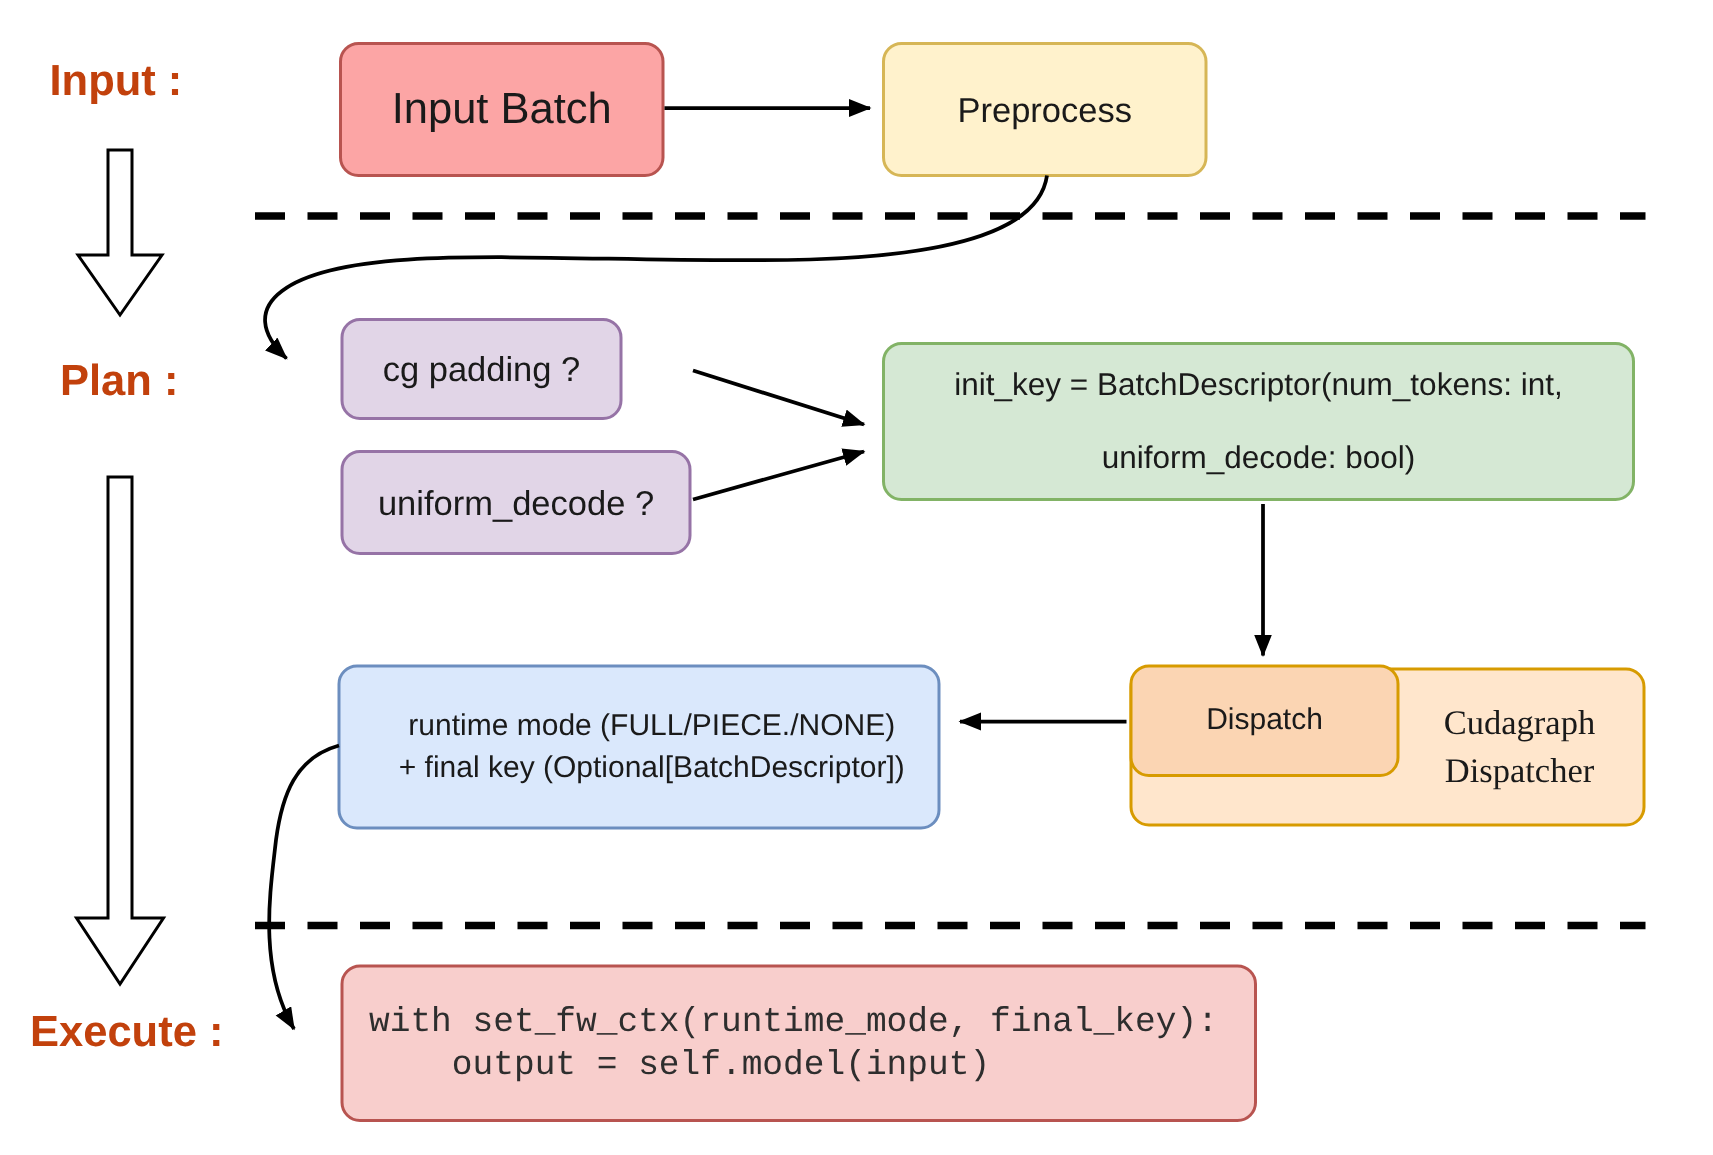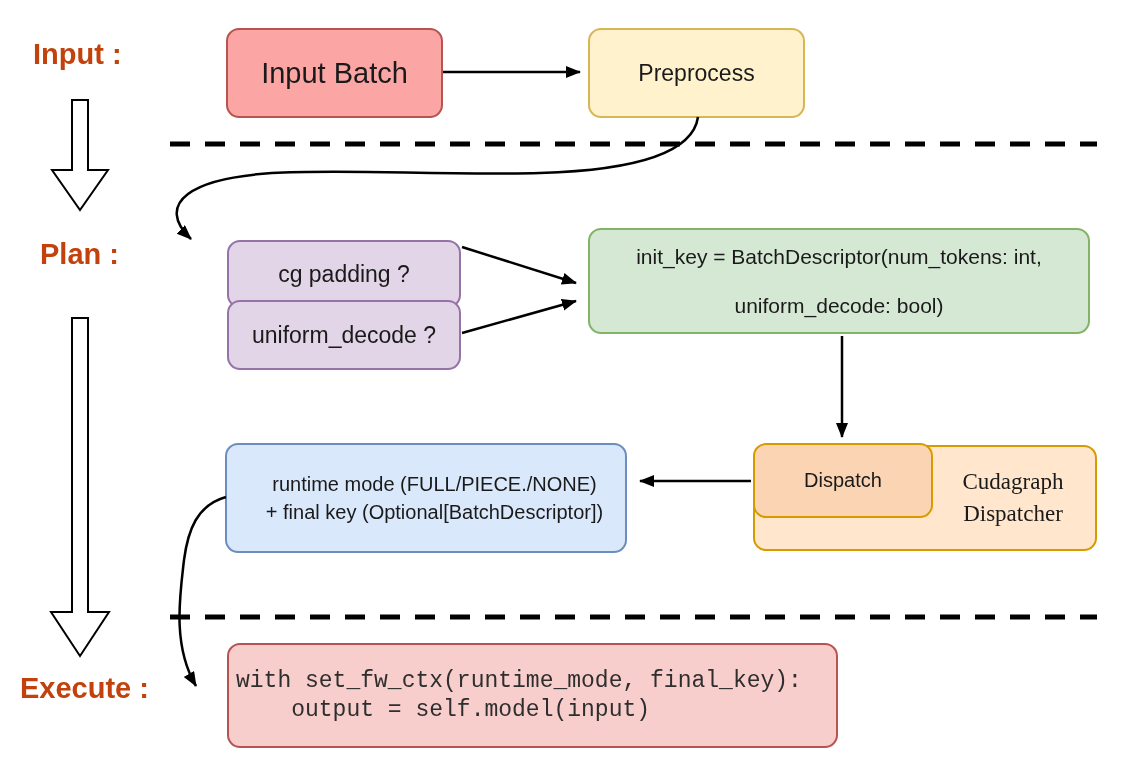--- a/index.html
+++ b/index.html
@@ -16,31 +16,31 @@
 
   .node{
     position:absolute;box-sizing:border-box;border:2px solid;border-radius:13px;
     display:flex;flex-direction:column;align-items:center;justify-content:center;
     text-align:center;line-height:1.25;
   }
   .node .ln{display:block;}
 
   #node-input-batch{left:226px;top:28px;width:217px;height:90px;background:#fca5a5;border-color:#b85450;font-size:29px;}
   #node-preprocess{left:588px;top:28px;width:217px;height:90px;background:#fff2cc;border-color:#d6b656;font-size:23px;}
-  #node-cg-padding{left:227px;top:212px;width:234px;height:68px;background:#e1d5e7;border-color:#9673a6;font-size:23px;margin-top:28px;}
+  #node-cg-padding{left:227px;top:212px;width:188px;height:68px;background:#e1d5e7;border-color:#9673a6;font-size:23px;}
   #node-uniform-decode{left:227px;top:300px;width:234px;height:70px;background:#e1d5e7;border-color:#9673a6;font-size:23px;}
   #node-init-key{left:588px;top:228px;width:502px;height:106px;background:#d5e8d4;border-color:#82b366;font-size:21px;line-height:30px;z-index:1;gap:19px;}
   #node-cudagraph{left:753px;top:445px;width:344px;height:106px;background:#ffe6cc;border-color:#d79b00;z-index:1;align-items:flex-end;}
   #node-cudagraph .titlewrap{width:164px;text-align:center;font-size:23px;line-height:32px;display:flex;flex-direction:column;align-items:center;justify-content:center;height:100%;font-family:Liberation Serif, serif;}
   #node-dispatch{left:753px;top:443px;width:180px;height:75px;background:#fbd5b3;border-color:#d79b00;font-size:20px;z-index:2;}
   #node-runtime-mode{left:225px;top:443px;width:402px;height:110px;background:#dae8fc;border-color:#6c8ebf;font-size:20px;line-height:28px;z-index:1;padding-left:17px;}
   #node-execute-code{
     left:227px;top:643px;width:611px;height:105px;background:#f8cecc;border-color:#b85450;
     font-family:"Liberation Mono",monospace;font-size:23px;line-height:29px;color:#2e2e2e;
-    align-items:flex-start;text-align:left;padding-left:7px;
+    align-items:flex-start;text-align:left;padding-left:17px;
   }
   #node-execute-code .ln{white-space:pre;}
 
   #connector-layer{position:absolute;left:0;top:0;z-index:5;pointer-events:none;}
 </style>
 </head>
 <body>
 
 <div id="canvas">
 

